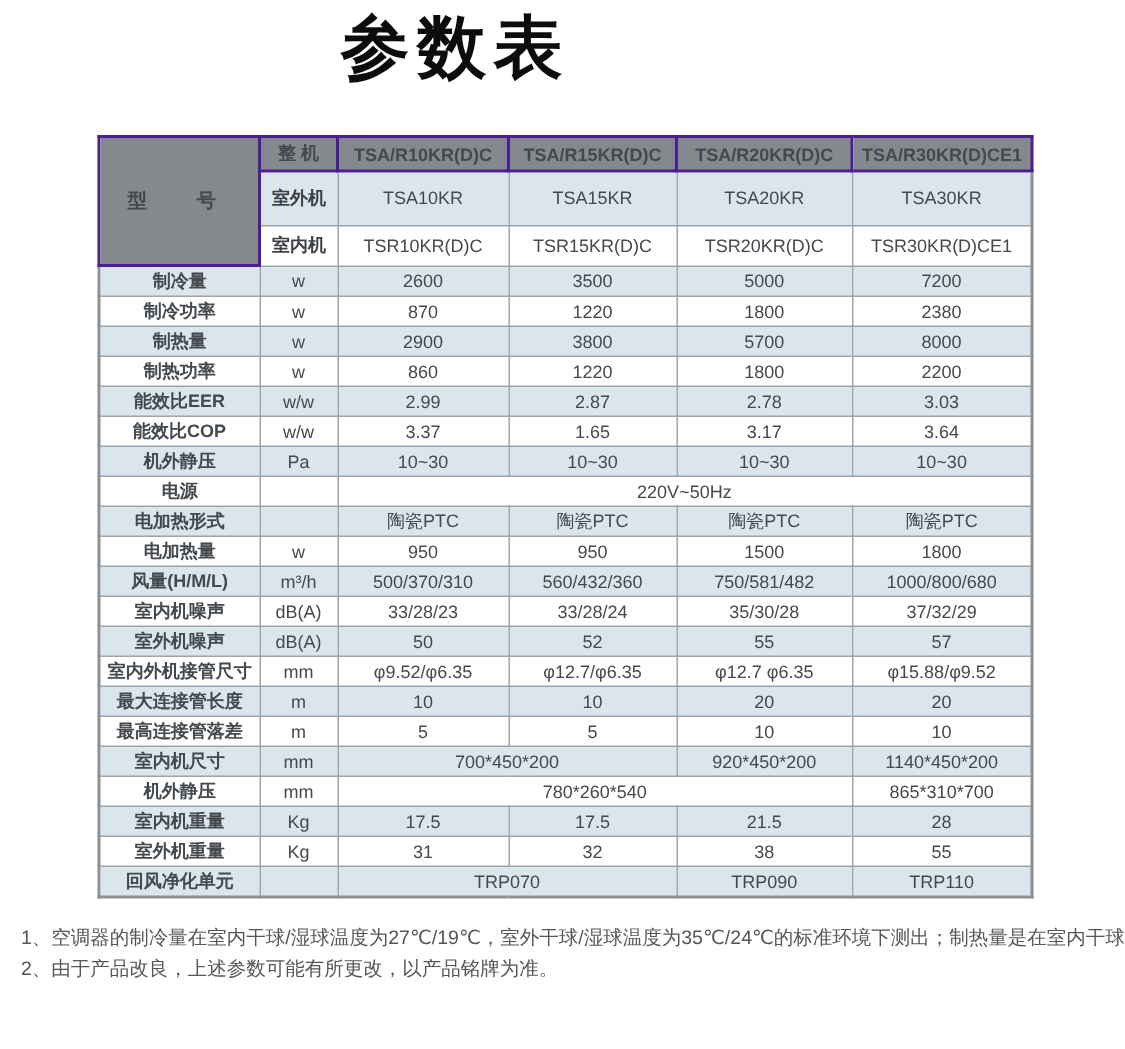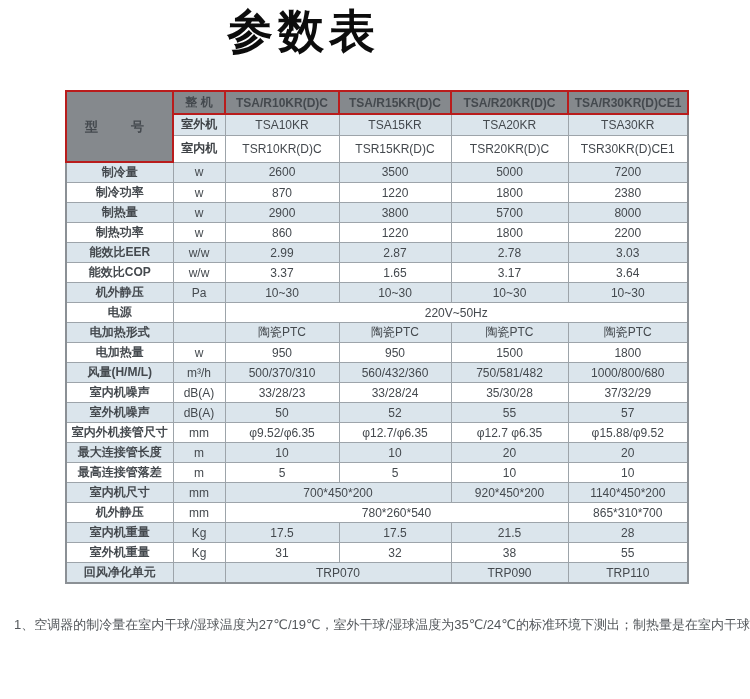--- a/index.html
+++ b/index.html
@@ -20,21 +20,21 @@
     font-size:12px;
   }
   table.spec td{
     border:1px solid #9da4aa;
     height:19px;padding:0 2px;text-align:center;
     background:#ffffff;color:#44494e;
     overflow:hidden;white-space:nowrap;
   }
   
   tr.hdr td{
-    background:#85898d;border:2px solid #b91c1c;
+    background:#85898d;border:2px solid #4c1d95;
     font-weight:bold;
   }
   td.model-name{color:#f4f6f7;}
   td.model-col-label{
     background:#8a8e92;color:#f4f6f7;border:2px solid #ffffff;
     font-weight:bold;font-size:13px;letter-spacing:10px;
   }
   td.machine-label{color:#3a3d40;}
   tr.hdr2 td{background:#dbe5ec;border:1px solid #9da4aa;}
   tr.hdr2 td.sub-label,tr.hdr3 td.sub-label{font-weight:bold;color:#3e4246;}
@@ -67,21 +67,21 @@
   </colgroup>
   <tbody>
     <tr class="hdr" style="height:23px;">
       <td class="model-col-label" rowspan="3">型　号</td>
       <td class="machine-label">整 机</td>
       <td class="model-name">TSA/R10KR(D)C</td>
       <td class="model-name">TSA/R15KR(D)C</td>
       <td class="model-name">TSA/R20KR(D)C</td>
       <td class="model-name">TSA/R30KR(D)CE1</td>
     </tr>
-    <tr class="hdr2" style="height:21px;">
+    <tr class="hdr2" style="height:36px;">
       <td class="sub-label">室外机</td>
       <td>TSA10KR</td>
       <td>TSA15KR</td>
       <td>TSA20KR</td>
       <td>TSA30KR</td>
     </tr>
     <tr class="hdr3" style="height:27px;">
       <td class="sub-label">室内机</td>
       <td>TSR10KR(D)C</td>
       <td>TSR15KR(D)C</td>
@@ -249,13 +249,14 @@
         <td class="unit"></td>
         <td class="val" colspan="2">TRP070</td>
         <td class="val">TRP090</td>
         <td class="val">TRP110</td>
       </tr>
     </tbody>
 </table>
 
 <div class="notes">
   <div class="note-line">1、空调器的制冷量在室内干球/湿球温度为27℃/19℃，室外干球/湿球温度为35℃/24℃的标准环境下测出；制热量是在室内干球/湿球温度20℃/15℃，</div>
+  <div class="note-line">2、由于产品改良，上述参数可能有所更改，以产品铭牌为准。</div>
 </div>
 
 </body></html>

